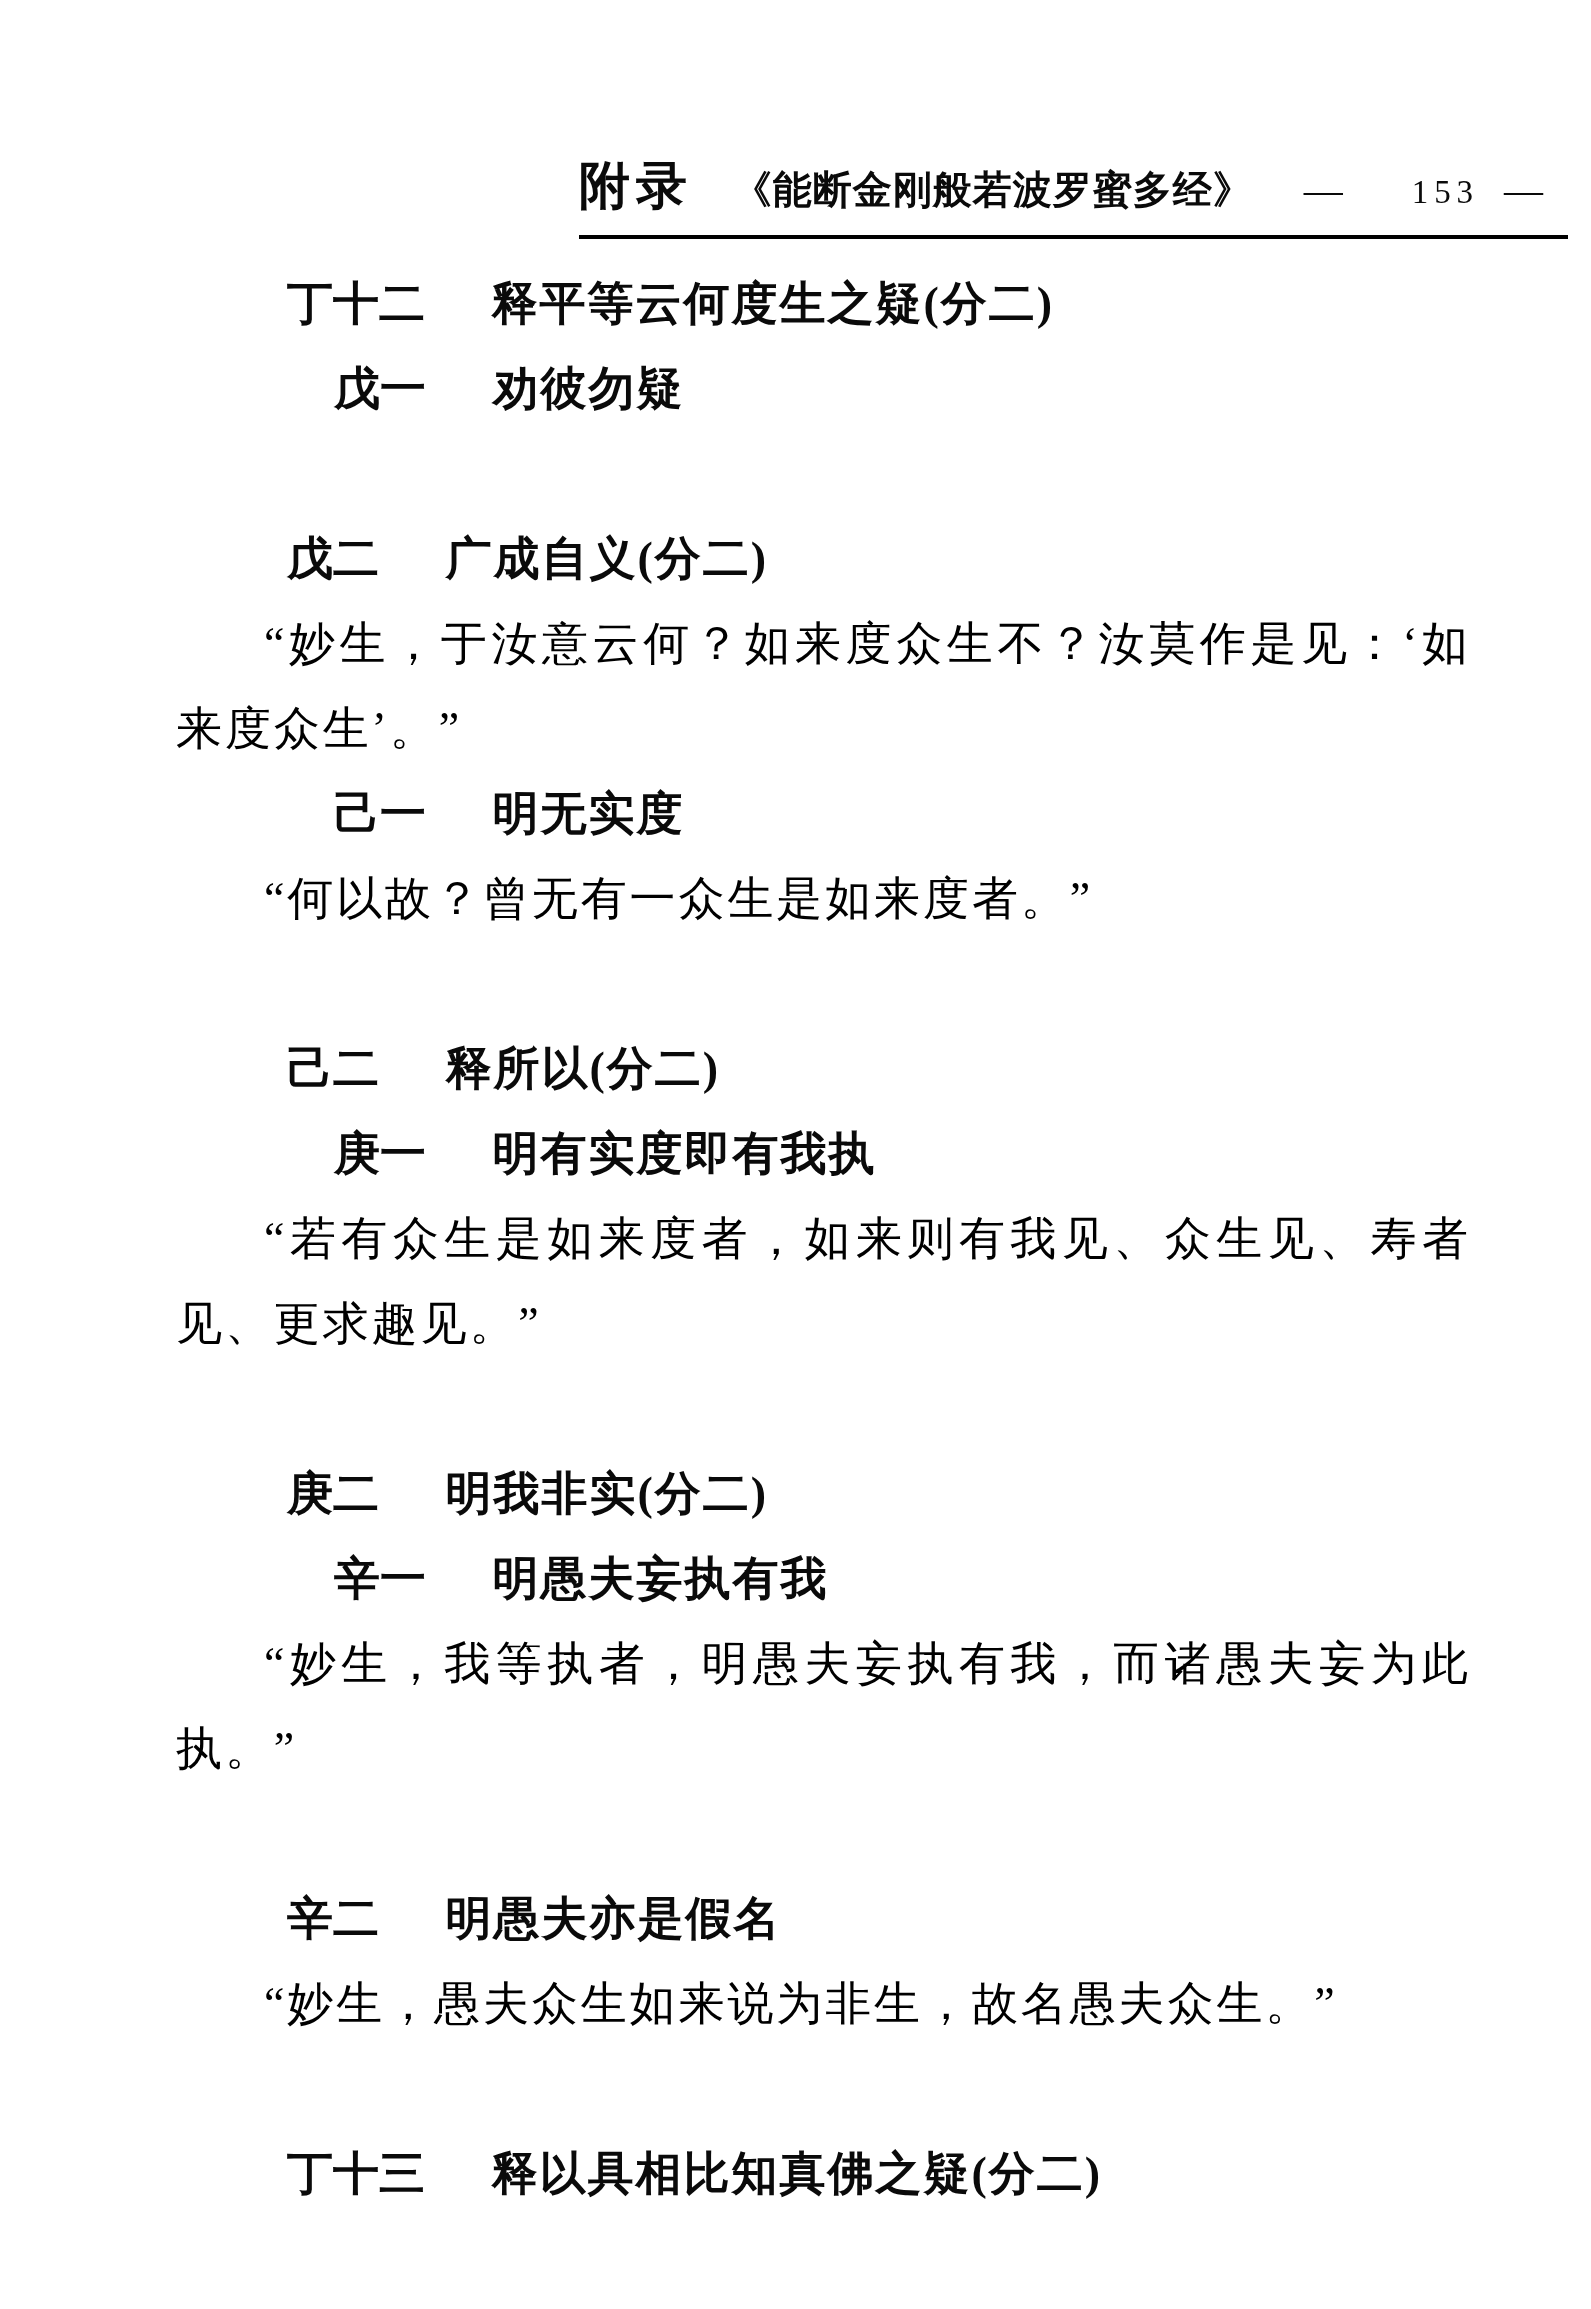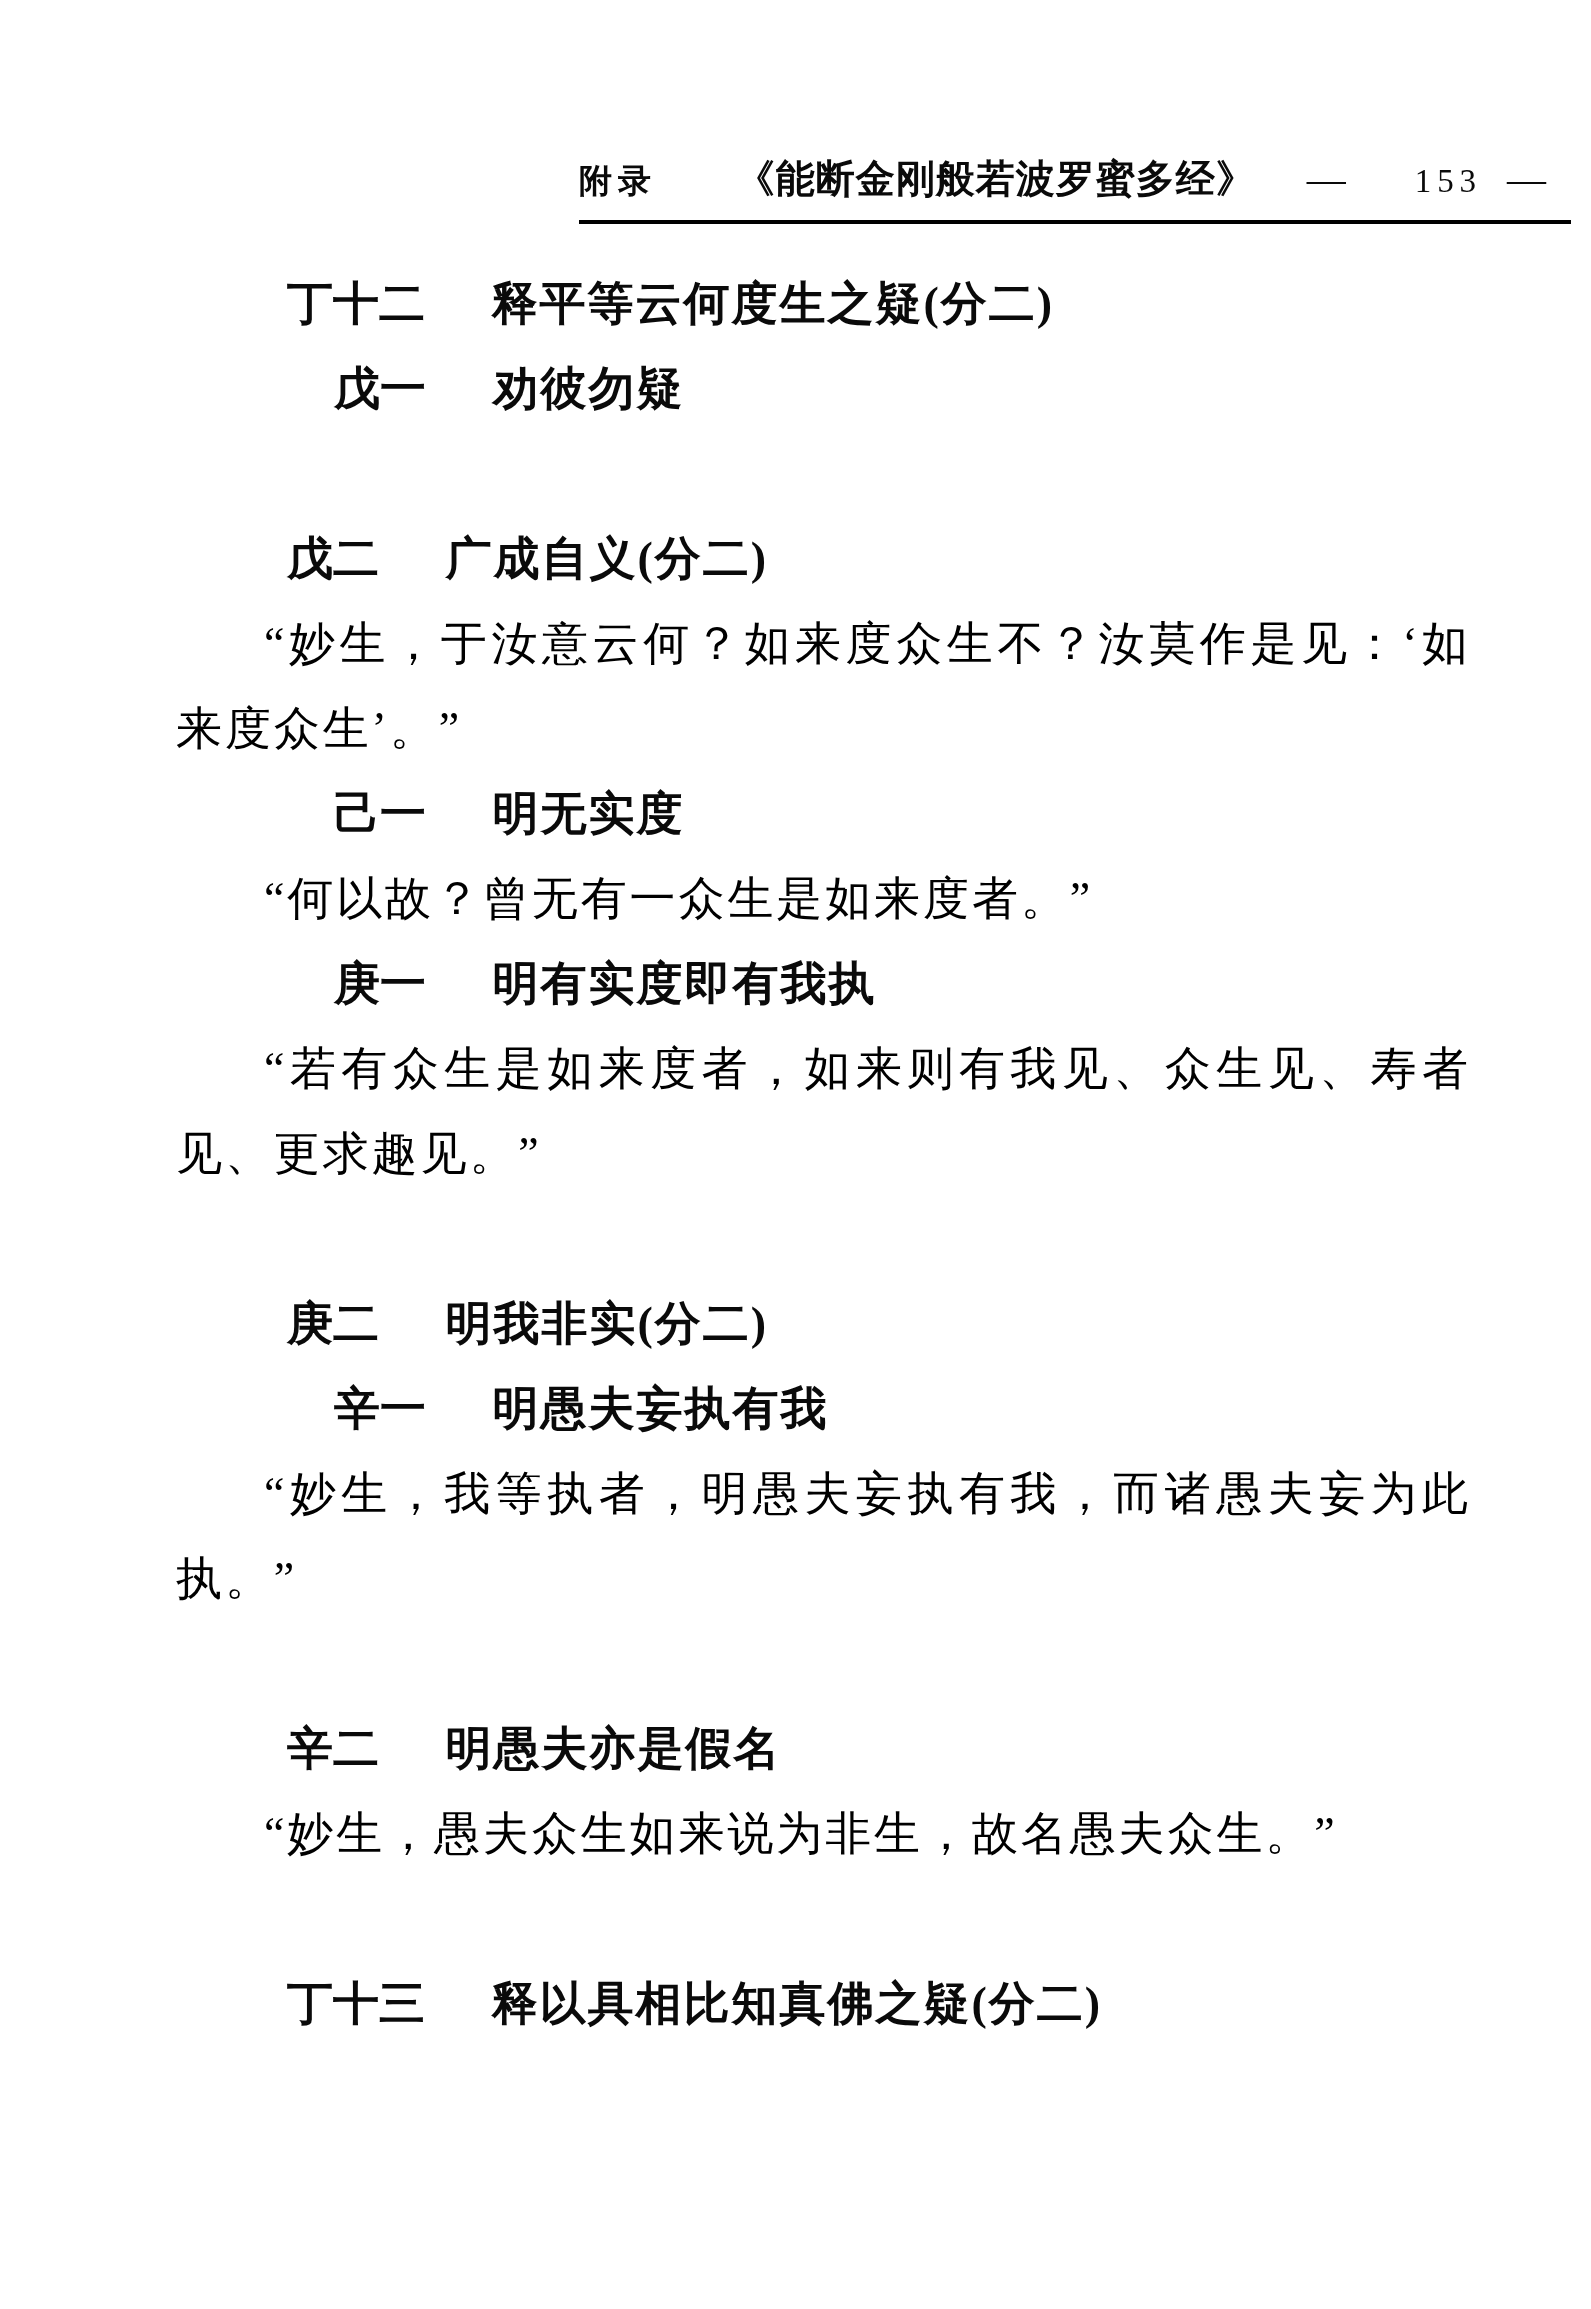--- a/index.html
+++ b/index.html
@@ -18,24 +18,24 @@
     position: absolute;
     top: 152px;
     left: 579px;
     display: flex;
     align-items: baseline;
     border-bottom: 4.9px solid #000;
     padding-bottom: 13.7px;
     white-space: nowrap;
   }
   .page-header .sec {
-    font-size: 33px;
+    font-size: 51px;
     font-weight: bold;
     letter-spacing: 5.9px;
-    margin-right: 79px;
+    margin-right: 40px;
   }
   .page-header .book {
     font-size: 39px;
     font-weight: bold;
     letter-spacing: 1px;
     margin-right: 26px;
   }
   .page-header .folio {
     font-size: 39px;
     display: inline-flex;
@@ -112,20 +112,24 @@
 
     <div class="block para">“妙生，于汝意云何？如来度众生不？汝莫作是见：‘如来度众生’。”</div>
 
     <div class="block heading lvl2">
       <span class="h-label">己一</span>
       <span class="h-title">明无实度</span>
     </div>
 
     <div class="block para">“何以故？曾无有一众生是如来度者。”</div>
 
+    <div class="block heading lvl1 gap">
+      <span class="h-label">己二</span>
+      <span class="h-title">释所以(分二)</span>
+    </div>
 
     <div class="block heading lvl2">
       <span class="h-label">庚一</span>
       <span class="h-title">明有实度即有我执</span>
     </div>
 
     <div class="block para">“若有众生是如来度者，如来则有我见、众生见、寿者见、更求趣见。”</div>
 
     <div class="block heading lvl1 gap">
       <span class="h-label">庚二</span>

